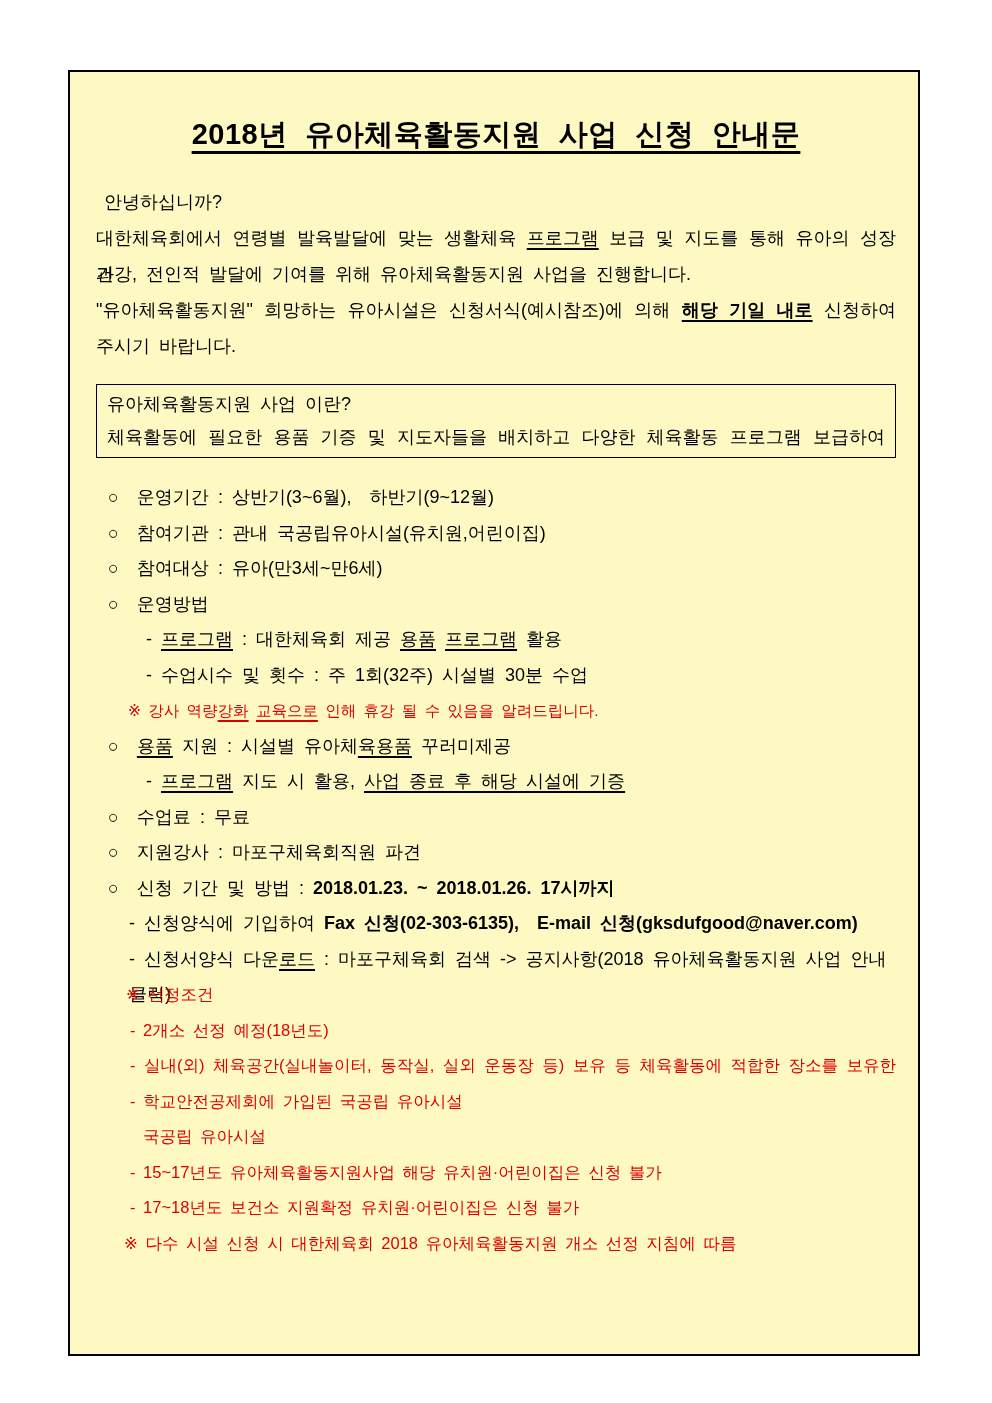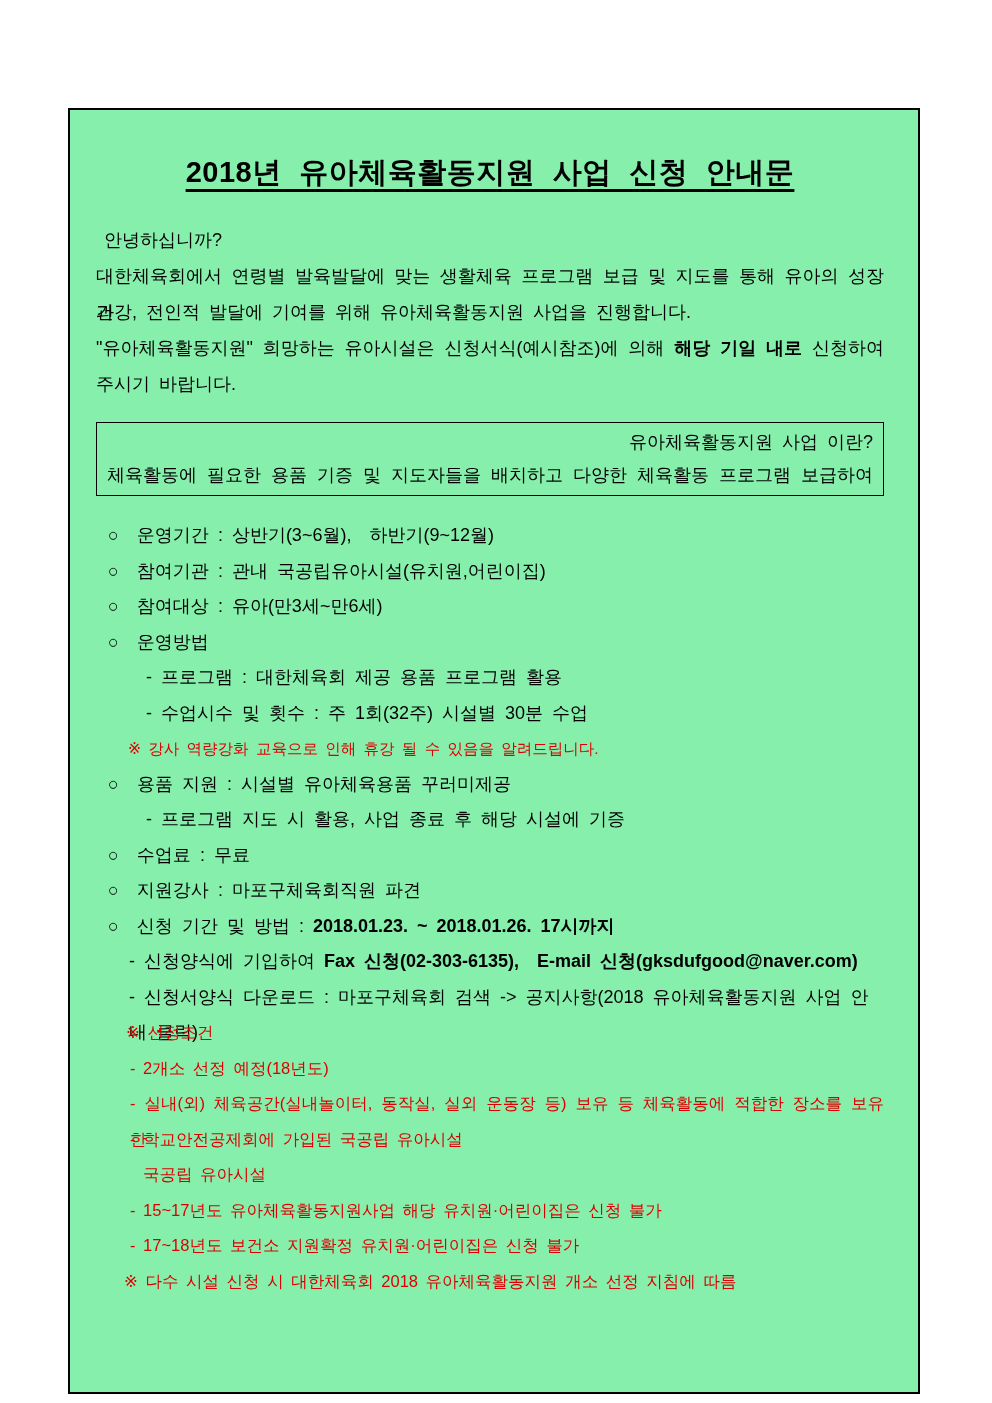--- a/index.html
+++ b/index.html
@@ -6,45 +6,44 @@
   body{
     width:992px;height:1403px;
     background:#ffffff;
     font-family:"Liberation Sans","DejaVu Sans",sans-serif;
     color:#000000;
     position:relative;
   }
   .frame{
     position:absolute;left:68px;top:70px;width:852px;height:1286px;
     border:2px solid #000;box-sizing:border-box;
-    padding:26px 34px 0 26px;
-    background:#86efac;
-    margin-top:38px;
+    padding:26px 22px 0 26px;
+    background:#fef9c3;
   }
   .title{
     margin:14px 0 28px 0;
     font-size:29px;font-weight:bold;text-align:center;
     letter-spacing:.5px;word-spacing:9px;
     text-decoration:underline;text-underline-offset:7px;text-decoration-thickness:2.5px;
     line-height:44px;
   }
   .line{white-space:pre-wrap;word-spacing:4px;font-size:18px;}
   .intro .line{height:36px;line-height:36px;}
   .indent{padding-left:8px;}
   .jf{text-align:justify;text-align-last:justify;}
   .infobox{
     border:1.6px solid #000;
     margin-top:20px;
     padding:3px 10px;
   }
-  .infobox .line{height:33px;line-height:33px;text-align:right;}
+  .infobox .line{height:33px;line-height:33px;}
   .bodylines{margin-top:22px;}
   .bodylines .line{height:35.5px;line-height:35.5px;}
   .b{font-weight:bold;}
-  .u{text-underline-offset:4px;text-decoration-thickness:1.5px;}
+  .u{text-decoration:underline;text-underline-offset:4px;text-decoration-thickness:1.5px;}
   .red{color:var(--red,#dd0000);font-size:16.5px;word-spacing:3px;}
   .rednote{padding-left:32px;font-size:15.5px;}
   .bullet{padding-left:12px;}
   .contact{padding-left:30px;}
   .dash{padding-left:50px;}
   .dash2{padding-left:33px;}
   .redhead{padding-left:30px;}
   .reddash{padding-left:34px;}
   .redcont{padding-left:47px;}
   .redhead2{padding-left:28px;}

